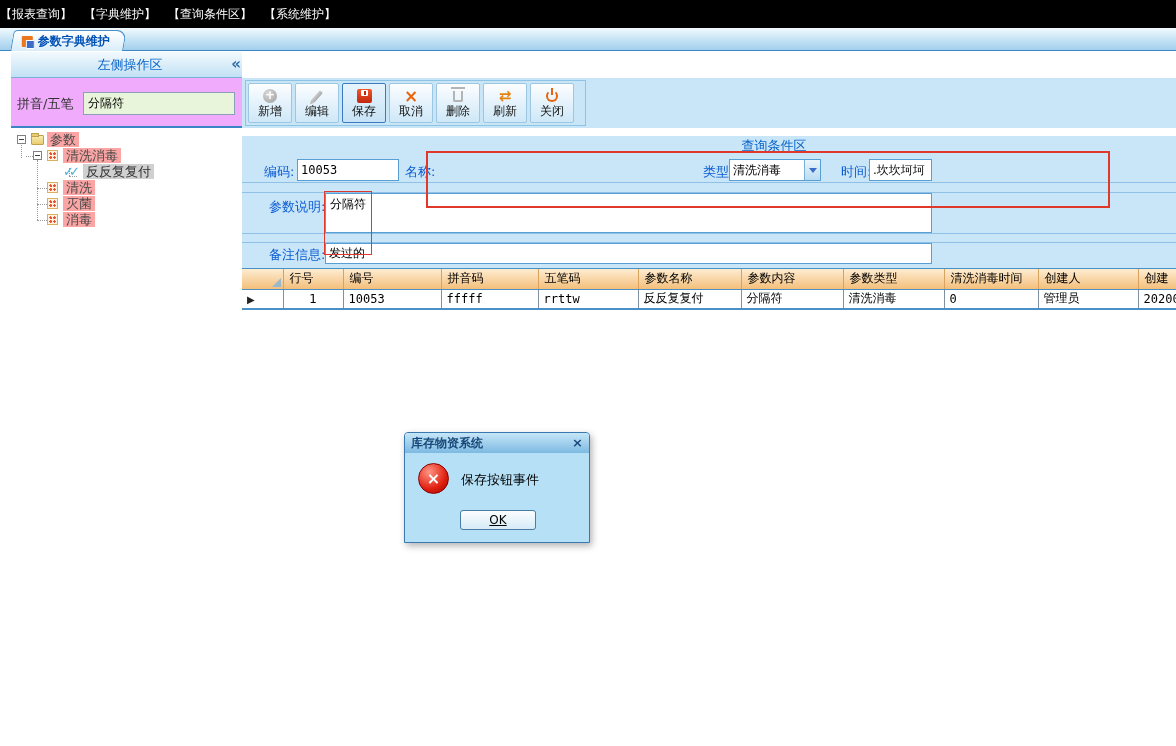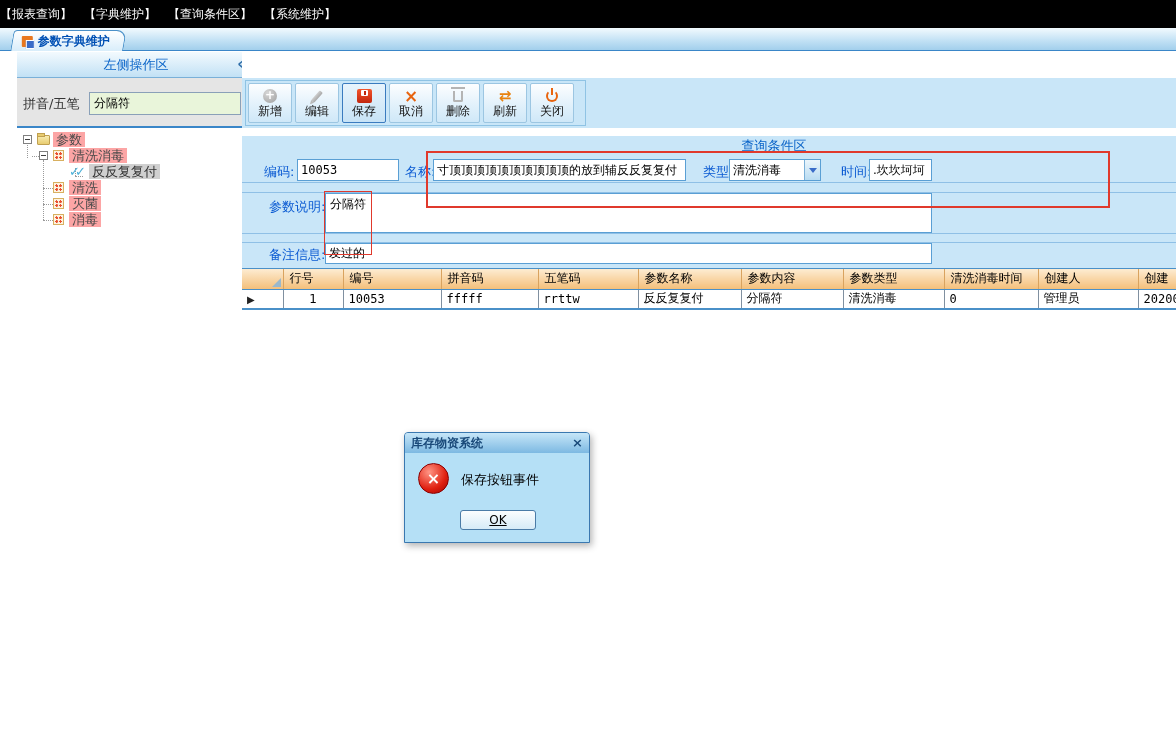--- a/index.html
+++ b/index.html
@@ -21,30 +21,30 @@
          background:linear-gradient(180deg,#ffffff,#d8edfa);
          border:1px solid #4a90c8; border-bottom:none; border-radius:4px 10px 0 0;
          transform:skewX(-10deg); display:flex; align-items:center; cursor:pointer; }
   .tab-inner { transform:skewX(10deg); display:flex; align-items:center; gap:5px; }
   .tab-icon { position:relative; width:11px; height:11px; background:#e87820; border-radius:1px; }
   .tab-icon::after { content:""; position:absolute; right:-2px; bottom:-2px; width:7px; height:7px;
                      background:#3a6cc8; border:1px solid #fff; }
   .tab-label { font-size:12px; font-weight:bold; color:#0050b4; white-space:nowrap; }
 
   
-  .leftpanel { position:absolute; left:17px; top:52px; width:240px; height:694px; background:#fff;
+  .leftpanel { position:absolute; left:11px; top:52px; width:240px; height:694px; background:#fff;
                border-right:2px solid #4a90c8; }
   .rightpanel { position:absolute; left:242px; top:52px; width:934px; height:694px; background:#fff; overflow:hidden; }
   .panel-header { position:relative; height:26px; line-height:25px; text-align:center;
                   background:linear-gradient(180deg,#f3fafe,#c2e1f5);
                   border-bottom:1px solid #7ab0d8; color:#0a64c8; font-size:13px; }
   .collapse { position:absolute; right:8px; top:0; color:#2e6da8; font-weight:bold; font-size:15px; cursor:pointer; }
 
   
-  .searchrow { position:absolute; left:0; top:26px; width:238px; height:50px; background:#e5e5e5;
+  .searchrow { position:absolute; left:0; top:26px; width:238px; height:50px; background:#f0abfc;
                border-bottom:2px solid #3a86c8; }
   .searchlabel { position:absolute; left:6px; top:17px; font-size:13px; color:#333; }
   .searchinput { position:absolute; left:72px; top:14px; width:152px; height:23px; background:#e9f5da;
                  border:1px solid #8aa0b8; font-size:12px; padding:0 4px; }
   .tree { position:absolute; left:0; top:76px; width:238px; bottom:0; background:#fff; padding-top:4px; }
   .trow { position:relative; height:16px; line-height:15px; font-size:13px; white-space:nowrap; cursor:pointer; }
   .texp { position:absolute; top:3px; width:9px; height:9px; background:#fff; border:1px solid #808080; }
   .texp::after { content:""; position:absolute; left:1px; top:3px; width:5px; height:1px; background:#404040; }
   .tlabel-node { display:inline-block; position:absolute; top:0; padding:0 3px; background:#fca5a5; color:#4a4a4a; }
   .trow.selected .tlabel-node { background:#d0d0d0; color:#303030; }
@@ -269,21 +269,20 @@
 
     <div class="querytitle">查询条件区</div>
     <div class="condarea">
       <div class="band" style="top:30px; height:11px;"></div>
       <div class="band" style="top:81px; height:10px;"></div>
 
       <span class="flabel" style="left:22px; top:11px;">编码:</span>
       <input class="finput mono" style="left: 55px; top: 7px; width: 102px;" value="10053">
 
       <span class="flabel" style="left:163px; top:11px;">名称:</span>
-      <input class="finput" style="left: 191px; top: 7px; width: 253px;" value="寸顶顶顶顶顶顶顶顶顶顶的放到辅反反复复付">
 
       <span class="flabel" style="left:461px; top:11px;">类型:</span>
       <div class="combo" style="left:487px; top:7px; width:92px;">
         <span class="combo-val">清洗消毒</span>
         <span class="combo-btn"></span>
       </div>
 
       <span class="flabel" style="left:599px; top:11px;">时间:</span>
       <input class="finput" style="left: 627px; top: 7px; width: 63px;" value=".坎坎坷坷">
 

